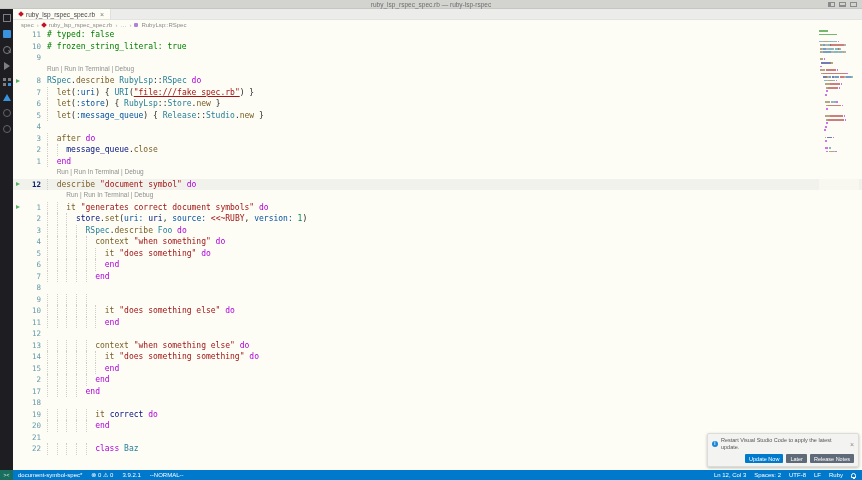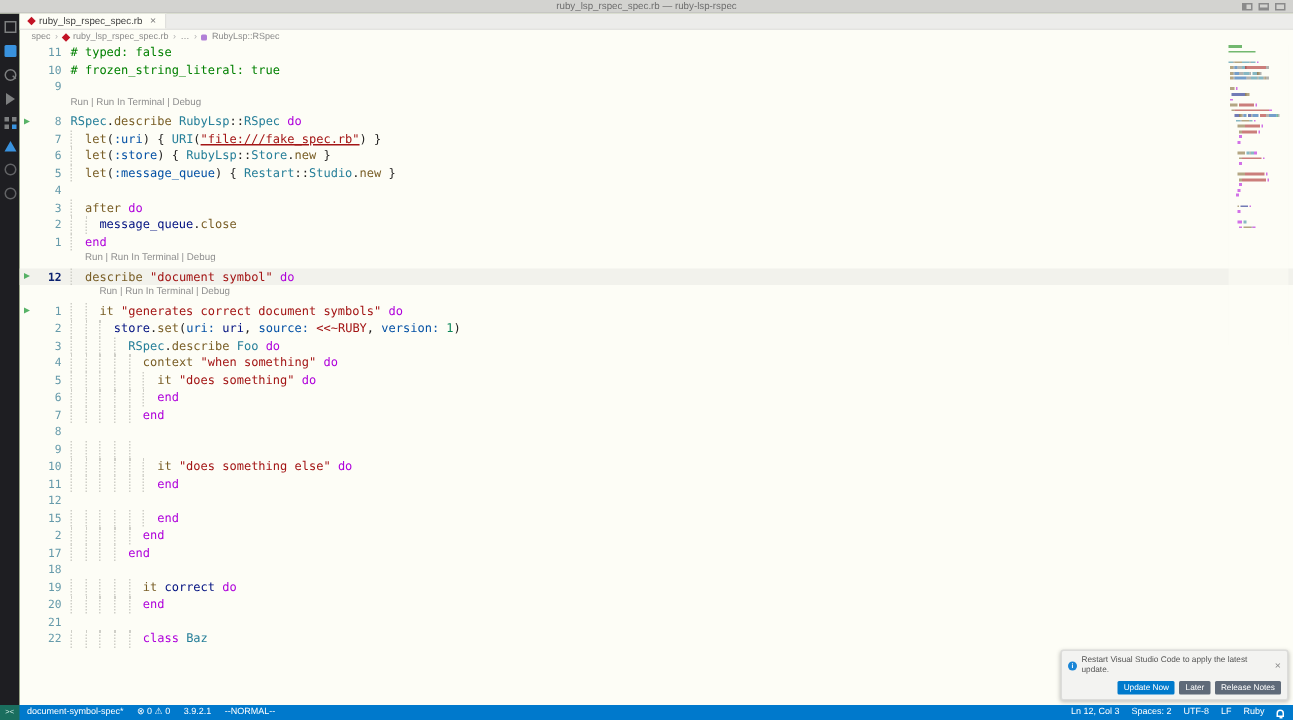--- a/index.html
+++ b/index.html
@@ -1,17 +1,17 @@
 <!DOCTYPE html>
 <html><head>
 <meta charset="utf-8">
 <style>
   html,body{margin:0;padding:0;width:862px;height:480px;overflow:hidden;
     font-family:"Liberation Sans",sans-serif;background:#fdfdf4;}
-  .window{position:relative;width:862px;height:480px;background:#4d7c0f;}
+  .window{position:relative;width:862px;height:480px;background:#1d4ed8;}
 
   
   .titlebar{height:9px;background:#d3d3d0;display:flex;align-items:center;
     justify-content:center;position:relative;border-bottom:1px solid #c6c6c3;box-sizing:border-box;}
   .titlebar .title{font-size:6.5px;color:#6e6e6e;line-height:9px;}
   .tb-icons{position:absolute;right:5px;top:1.5px;display:flex;gap:4px;}
   .tb-icon{width:7px;height:5px;border:1px solid #8a8a8a;box-sizing:border-box;}
   .tb-icon.split{border-left-width:3px;}
   .tb-icon.panel{border-bottom-width:2px;}
 
@@ -207,21 +207,21 @@
               </div>
               <i class="guide" style="left: 34px;"></i>
               <span class="ctext"><span class="tk-pl">  </span><span class="tk-meth">let</span><span class="tk-pl">(</span><span class="tk-sym">:store</span><span class="tk-pl">) { </span><span class="tk-const">RubyLsp</span><span class="tk-pl">::</span><span class="tk-const">Store</span><span class="tk-pl">.</span><span class="tk-meth">new</span><span class="tk-pl"> }</span></span>
             </div>
             <div class="crow">
               <div class="cmargin">
                 <span class="ticon"></span>
                 <span class="lnum">5</span>
               </div>
               <i class="guide" style="left: 34px;"></i>
-              <span class="ctext"><span class="tk-pl">  </span><span class="tk-meth">let</span><span class="tk-pl">(</span><span class="tk-sym">:message_queue</span><span class="tk-pl">) { </span><span class="tk-const">Restart</span><span class="tk-pl">::</span><span class="tk-const">Studio</span><span class="tk-pl">.</span><span class="tk-meth">new</span><span class="tk-pl"> }</span></span>
+              <span class="ctext"><span class="tk-pl">  </span><span class="tk-meth">let</span><span class="tk-pl">(</span><span class="tk-sym">:message_queue</span><span class="tk-pl">) { </span><span class="tk-const">Release</span><span class="tk-pl">::</span><span class="tk-const">Studio</span><span class="tk-pl">.</span><span class="tk-meth">new</span><span class="tk-pl"> }</span></span>
             </div>
             <div class="crow">
               <div class="cmargin">
                 <span class="ticon"></span>
                 <span class="lnum">4</span>
               </div>
               <span class="ctext"></span>
             </div>
             <div class="crow">
               <div class="cmargin">
@@ -393,20 +393,45 @@
               <i class="guide" style="left: 72.5px;"></i>
               <i class="guide" style="left: 82.125px;"></i>
               <span class="ctext"><span class="tk-pl">            </span><span class="tk-kw">end</span></span>
             </div>
             <div class="crow">
               <div class="cmargin">
                 <span class="ticon"></span>
                 <span class="lnum">12</span>
               </div>
               <span class="ctext"></span>
+            </div>
+            <div class="crow">
+              <div class="cmargin">
+                <span class="ticon"></span>
+                <span class="lnum">13</span>
+              </div>
+              <i class="guide" style="left: 34px;"></i>
+              <i class="guide" style="left: 43.625px;"></i>
+              <i class="guide" style="left: 53.25px;"></i>
+              <i class="guide" style="left: 62.875px;"></i>
+              <i class="guide" style="left: 72.5px;"></i>
+              <span class="ctext"><span class="tk-pl">          </span><span class="tk-meth">context</span><span class="tk-pl"> </span><span class="tk-str">"when something else"</span><span class="tk-pl"> </span><span class="tk-kw">do</span></span>
+            </div>
+            <div class="crow">
+              <div class="cmargin">
+                <span class="ticon"></span>
+                <span class="lnum">14</span>
+              </div>
+              <i class="guide" style="left: 34px;"></i>
+              <i class="guide" style="left: 43.625px;"></i>
+              <i class="guide" style="left: 53.25px;"></i>
+              <i class="guide" style="left: 62.875px;"></i>
+              <i class="guide" style="left: 72.5px;"></i>
+              <i class="guide" style="left: 82.125px;"></i>
+              <span class="ctext"><span class="tk-pl">            </span><span class="tk-meth">it</span><span class="tk-pl"> </span><span class="tk-str">"does something something"</span><span class="tk-pl"> </span><span class="tk-kw">do</span></span>
             </div>
             <div class="crow">
               <div class="cmargin">
                 <span class="ticon"></span>
                 <span class="lnum">15</span>
               </div>
               <i class="guide" style="left: 34px;"></i>
               <i class="guide" style="left: 43.625px;"></i>
               <i class="guide" style="left: 53.25px;"></i>
               <i class="guide" style="left: 62.875px;"></i>

